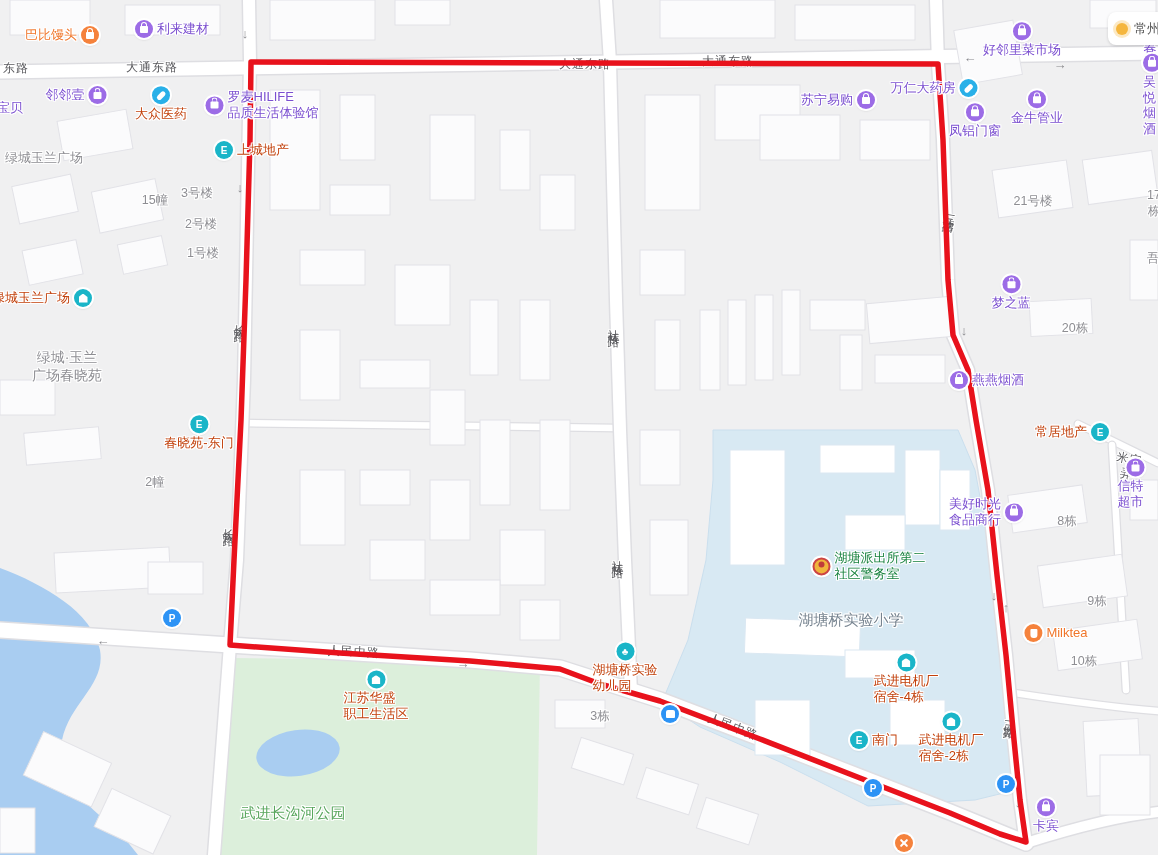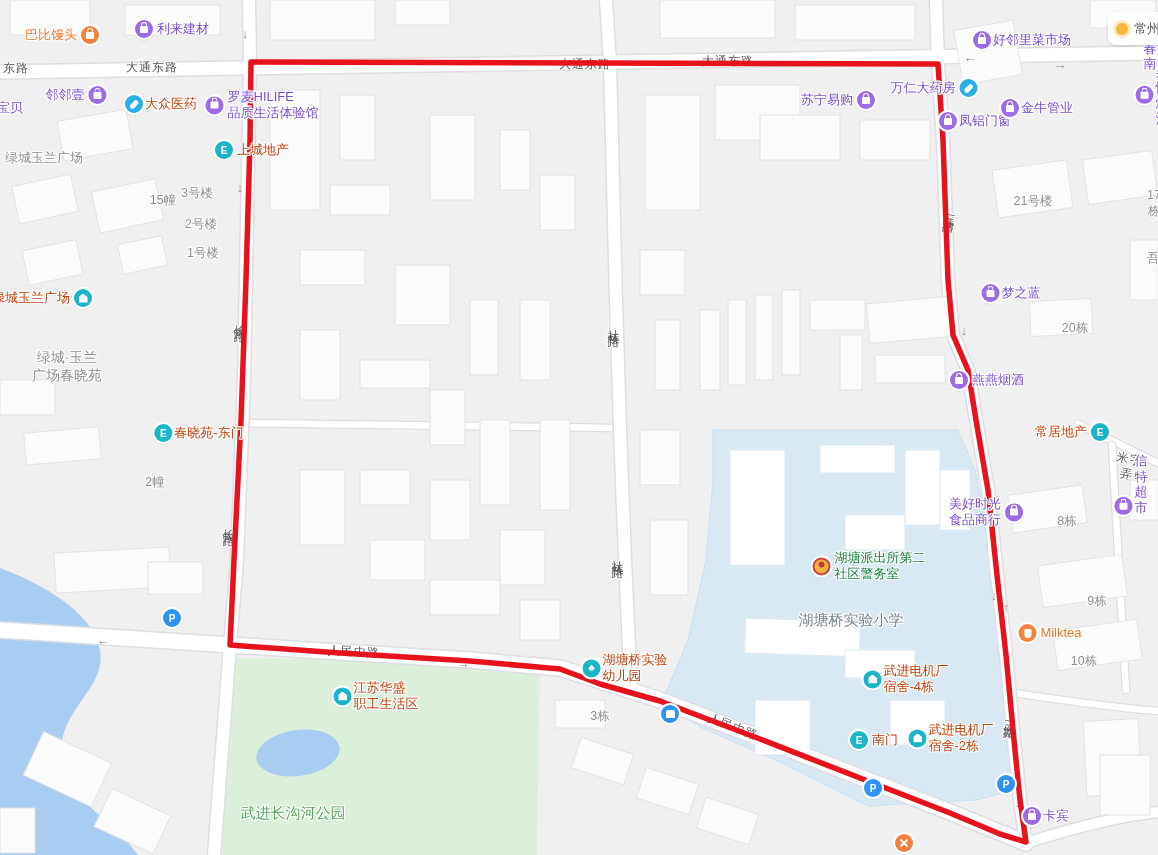--- a/index.html
+++ b/index.html
@@ -25,21 +25,21 @@
   .road-lbl{font-size:12px;color:#58585c;font-weight:400;letter-spacing:1px;}
   .road-lbl.vert{writing-mode:vertical-rl;letter-spacing:3px;}
   .c-purple{color:#7b4fd0;}
   .c-teal{color:#c2410c;}
   .c-orange{color:#f0762b;}
   .c-red{color:#15803d;}
   .c-gray{color:#8e8e93;font-weight:400;}
   .c-green{color:#58a65c;}
   .c-school{color:#76838f;}
   .poi{position:absolute;transform:translate(-50%,-50%);display:flex;align-items:center;gap:4px;font-size:13px;}
-  .poi.col{flex-direction:row;gap:2px;}
+  .poi.col{flex-direction:column;gap:2px;}
   .poi .txt{white-space:pre-line;line-height:1.2;}
   .poi.align-left .txt{text-align:left;}
   .icon{width:18px;height:18px;min-width:18px;border-radius:50%;display:flex;align-items:center;justify-content:center;
         color:#fff;font-size:10px;font-weight:bold;
         box-shadow:0 0 0 2px #fff,0 1px 3px rgba(0,0,0,.35);}
   .ic-purple{background:#9c6ce6;}
   .ic-teal{background:#1ab5c8;}
   .ic-capsule{background:#29b0e8;}
   .ic-blue{background:#2d93f5;}
   .ic-orange{background:#f5823c;}
@@ -218,21 +218,21 @@
   <svg id="route-svg" width="1158" height="855">
     <polyline id="route-line" fill="none" stroke-width="5.5" stroke-linejoin="round" stroke-linecap="round" points="251,62 938,64 943,140 948,280 953,335 968,370 976,420 988,490 997,575 1006,655 1014,740 1020,800 1026,842 1000,834 950,813 860,778 760,739 660,701 600,684 560,669 470,661 340,653 230,645 234,560 241,420 246,280 250,140 251,62" stroke="#e8121c"></polyline>
   </svg>
 
   <div id="poi-layer">
       <div class="lbl halo c-gray" style="font-size: 13px; left: 44px; top: 158px;">绿城玉兰广场</div>
       <div class="lbl halo c-gray" style="font-size: 14px; left: 67px; top: 366px;">绿城·玉兰
 广场春晓苑</div>
       <div class="lbl halo c-school" style="font-size: 15px; left: 851px; top: 620px;">湖塘桥实验小学</div>
       <div class="lbl halo c-green" style="font-size: 15px; left: 293px; top: 813px;">武进长沟河公园</div>
-      <div class="lbl halo c-gray" style="font-size: 12.5px; left: 155px; top: 201px; margin-left: 8px;">15幢</div>
+      <div class="lbl halo c-gray" style="font-size: 12.5px; left: 155px; top: 201px;">15幢</div>
       <div class="lbl halo c-gray" style="font-size: 12.5px; left: 197px; top: 194px;">3号楼</div>
       <div class="lbl halo c-gray" style="font-size: 12.5px; left: 201px; top: 225px;">2号楼</div>
       <div class="lbl halo c-gray" style="font-size: 12.5px; left: 203px; top: 254px;">1号楼</div>
       <div class="lbl halo c-gray" style="font-size: 12.5px; left: 155px; top: 483px;">2幢</div>
       <div class="lbl halo c-gray" style="font-size: 12.5px; left: 600px; top: 717px;">3栋</div>
       <div class="lbl halo c-gray" style="font-size: 12.5px; left: 1033px; top: 202px;">21号楼</div>
       <div class="lbl halo c-gray" style="font-size: 12.5px; left: 1154px; top: 204px;">17栋</div>
       <div class="lbl halo c-gray" style="font-size: 12.5px; left: 1153px; top: 259px;">吾</div>
       <div class="lbl halo c-gray" style="font-size: 12.5px; left: 1075px; top: 329px;">20栋</div>
       <div class="lbl halo c-gray" style="font-size: 12.5px; left: 1067px; top: 522px;">8栋</div>
@@ -347,21 +347,21 @@
         <span class="icon ic-purple">
           <i class="bag"></i>
         </span>
       </div>
       <div class="poi col" style="left: 1131px; top: 484px; align-items: flex-end;">
         <span class="icon ic-purple">
           <i class="bag"></i>
         </span>
         <span class="txt halo c-purple">信特超市</span>
       </div>
-      <div class="poi" style="left: 1050px; top: 633px;">
+      <div class="poi" style="left: 1050px; top: 633px; padding-left: 12px;">
         <span class="icon ic-orange">
           <i class="cup"></i>
         </span>
         <span class="txt halo c-orange">Milktea</span>
       </div>
       <div class="poi align-left" style="left: 869px; top: 566px;">
         <span class="icon ic-police"></span>
         <span class="txt halo c-red">湖塘派出所第二
 社区警务室</span>
       </div>

